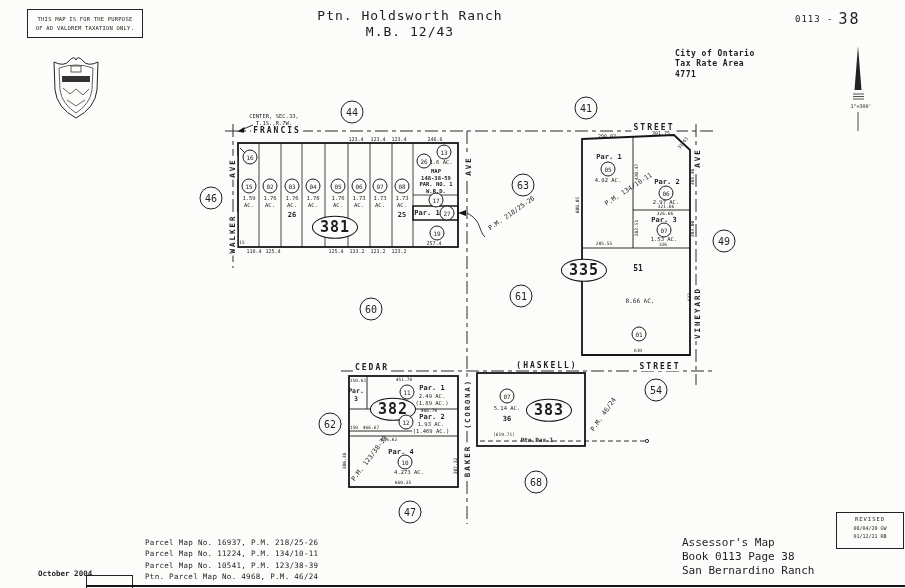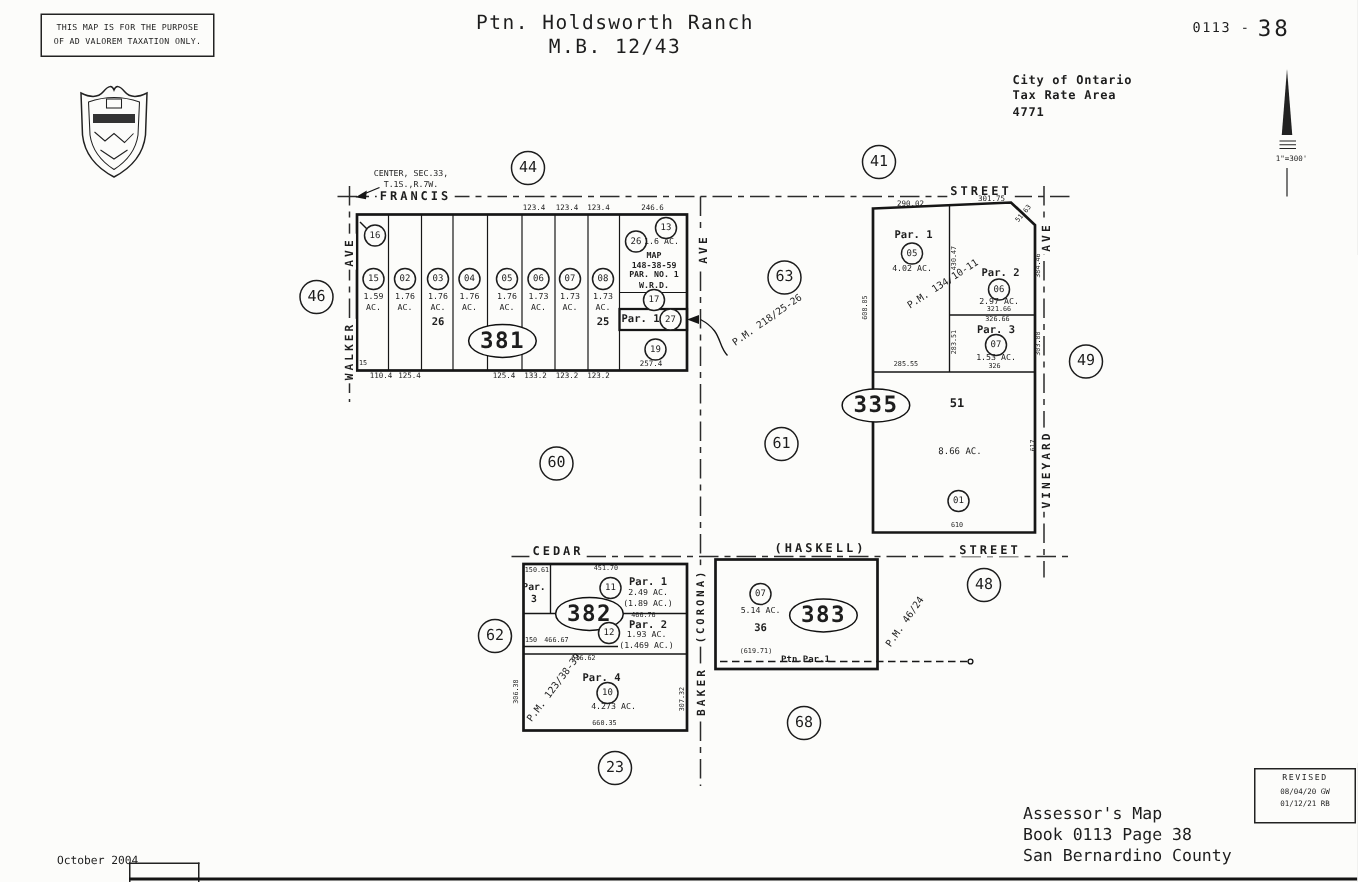--- a/index.html
+++ b/index.html
@@ -22,21 +22,21 @@
   .hdr{position:absolute;z-index:6;}
   .disclaimer{left:27px;top:9px;width:114px;height:27px;border:1px solid #222;
               font-size:5.5px;text-align:center;display:flex;flex-direction:column;
               justify-content:center;line-height:1.6;letter-spacing:0.2px;}
   .title{left:285px;top:8px;width:250px;text-align:center;font-size:13px;line-height:1.25;letter-spacing:1px;}
   .cityblock{left:675px;top:12px;font-size:8px;line-height:1.3;letter-spacing:0.5px;font-weight:bold;margin-top:37px;}
   .pagecode{left:795px;top:10px;display:flex;gap:5px;align-items:flex-start;}
   .pagecode .sm{font-size:9px;margin-top:4px;letter-spacing:1px;}
   .pagecode .big{font-size:15px;letter-spacing:2px;}
   .refs{left:145px;top:537px;font-size:7.5px;line-height:1.5;letter-spacing:0.3px;}
-  .date{left:38px;top:569px;font-size:7.5px;font-weight:normal;}
+  .date{left:38px;top:569px;font-size:7.5px;font-weight:bold;}
   .assessor{left:682px;top:536px;font-size:11px;line-height:1.25;}
   .revised{left:836px;top:512px;width:66px;height:33px;border:1px solid #222;
            font-size:5px;line-height:1.6;text-align:center;padding-top:2px;}
   .revised .rev-title{font-size:5.5px;letter-spacing:1px;}
   .partialbox{left:86px;top:575px;width:45px;height:14px;border:1.2px solid #222;border-bottom:none;z-index:6;}
   .pageedge{left:86px;top:585px;width:819px;height:2px;background:#141414;z-index:6;}
 </style>
 </head>
 <body>
 
@@ -136,22 +136,22 @@
 T.1S.,R.7W.</div>
       <div class="lbl" style="left: 861px; top: 106px; font-size: 5px; transform: translate(-50%, -50%);">1"=300'</div>
       <div class="lbl bub" style="left: 352px; top: 112px; transform: translate(-50%, -50%);">44</div>
       <div class="lbl bub" style="left: 586px; top: 108px; transform: translate(-50%, -50%);">41</div>
       <div class="lbl bub" style="left: 211px; top: 198px; transform: translate(-50%, -50%);">46</div>
       <div class="lbl bub" style="left: 523px; top: 185px; transform: translate(-50%, -50%);">63</div>
       <div class="lbl bub" style="left: 724px; top: 241px; transform: translate(-50%, -50%);">49</div>
       <div class="lbl bub" style="left: 371px; top: 309px; transform: translate(-50%, -50%);">60</div>
       <div class="lbl bub" style="left: 521px; top: 296px; transform: translate(-50%, -50%);">61</div>
       <div class="lbl bub" style="left: 330px; top: 424px; transform: translate(-50%, -50%);">62</div>
-      <div class="lbl bub" style="left: 656px; top: 390px; transform: translate(-50%, -50%);">48</div>
-      <div class="lbl bub" style="left: 410px; top: 512px; transform: translate(-50%, -50%);">23</div>
+      <div class="lbl bub" style="left: 656px; top: 390px; transform: translate(-50%, -50%);">54</div>
+      <div class="lbl bub" style="left: 410px; top: 512px; transform: translate(-50%, -50%);">47</div>
       <div class="lbl bub" style="left: 536px; top: 482px; transform: translate(-50%, -50%);">68</div>
       <div class="lbl plate" style="left: 335px; top: 227px; transform: translate(-50%, -50%);">381</div>
       <div class="lbl plate" style="left: 584px; top: 270px; transform: translate(-50%, -50%);">335</div>
       <div class="lbl plate" style="left: 393px; top: 409px; transform: translate(-50%, -50%);">382</div>
       <div class="lbl plate" style="left: 549px; top: 410px; transform: translate(-50%, -50%);">383</div>
       <div class="lbl circ" style="left: 250px; top: 157px; transform: translate(-50%, -50%);">16</div>
       <div class="lbl circ" style="left: 249px; top: 186px; transform: translate(-50%, -50%);">15</div>
       <div class="lbl" style="left: 249px; top: 202px; font-size: 5.5px; transform: translate(-50%, -50%);">1.59
 AC.</div>
       <div class="lbl circ" style="left: 270px; top: 186px; transform: translate(-50%, -50%);">02</div>
@@ -273,27 +273,33 @@
     <div>City of Ontario</div>
     <div>Tax Rate Area</div>
     <div>4771</div>
   </div>
 
   <div class="hdr pagecode">
     <span class="sm">0113 -</span>
     <span class="big">38</span>
   </div>
 
+  <div class="hdr refs">
+    <div>Parcel Map No. 16937, P.M. 218/25-26</div>
+    <div>Parcel Map No. 11224, P.M. 134/10-11</div>
+    <div>Parcel Map No. 10541, P.M. 123/38-39</div>
+    <div>Ptn. Parcel Map No. 4968, P.M. 46/24</div>
+  </div>
 
   <div class="hdr date">October 2004</div>
 
   <div class="hdr assessor">
     <div>Assessor's Map</div>
     <div>Book 0113 Page 38</div>
-    <div>San Bernardino County</div>
+    <div>San Bernardino Ranch</div>
   </div>
 
   <div class="hdr revised">
     <div class="rev-title">REVISED</div>
     <div>08/04/20 GW</div>
     <div>01/12/21 RB</div>
   </div>
 
   <div class="hdr partialbox"></div>
   <div class="hdr pageedge"></div>

